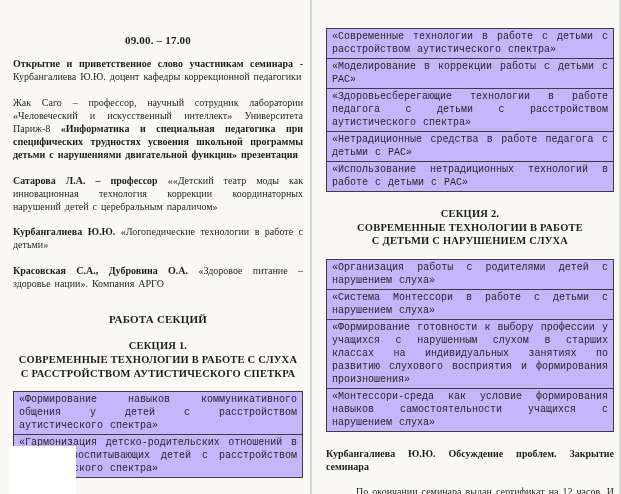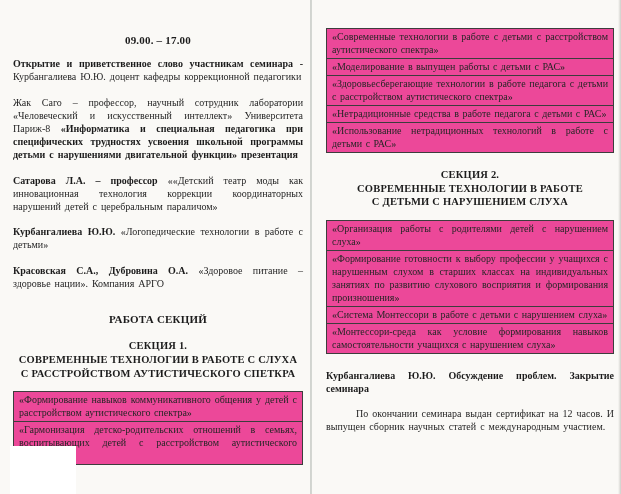--- a/index.html
+++ b/index.html
@@ -52,21 +52,22 @@
     line-height: 1.32;
     margin-bottom: 12px;
     word-spacing: 1.5px;
   }
   .mid-hdr { font-size: 11px; margin: 22px 0 13px; }
   .sec-hdr { font-size: 10.5px; margin-bottom: 11px; }
   .topics {
     border: 1px solid #3d3d3d;
     font-size: 10px;
     line-height: 1.3;
-    background: #ec4899;
+    background: #c4b5fd;
+    font-family: Liberation Mono, monospace;
   }
   .topics .trow {
     padding: 1px 5px 2px;
     text-align: justify;
     word-spacing: 1px;
   }
   .topics .trow + .trow { border-top: 1px solid #3d3d3d; }
   .t1 { margin-bottom: 15px; }
   .t2 { margin-bottom: 15px; }
   .closing-para { }
@@ -98,36 +99,36 @@
         <div class="trow">«Формирование навыков коммуникативного общения у детей с расстройством аутистического спектра»</div>
         <div class="trow">«Гармонизация детско-родительских отношений в семьях, воспитывающих детей с расстройством аутистического спектра»</div>
       </div>
   </div>
 
   <div class="fold-divider"></div>
 
   <div class="page page-right">
     <div class="topics t1">
         <div class="trow">«Современные технологии в работе с детьми с расстройством аутистического спектра»</div>
-        <div class="trow">«Моделирование в выпущен работы с детьми с РАС»</div>
+        <div class="trow">«Моделирование в коррекции работы с детьми с РАС»</div>
         <div class="trow">«Здоровьесберегающие технологии в работе педагога с детьми с расстройством аутистического спектра»</div>
         <div class="trow">«Нетрадиционные средства в работе педагога с детьми с РАС»</div>
         <div class="trow">«Использование нетрадиционных технологий в работе с детьми с РАС»</div>
       </div>
 
     <div class="c hdr sec-hdr">
       <div>СЕКЦИЯ 2.</div>
       <div>СОВРЕМЕННЫЕ ТЕХНОЛОГИИ В РАБОТЕ</div>
       <div>С ДЕТЬМИ С НАРУШЕНИЕМ СЛУХА</div>
     </div>
 
     <div class="topics t2">
         <div class="trow">«Организация работы с родителями детей с нарушением слуха»</div>
+        <div class="trow">«Система Монтессори в работе с детьми с нарушением слуха»</div>
         <div class="trow">«Формирование готовности к выбору профессии у учащихся с нарушенным слухом в старших классах на индивидуальных занятиях по развитию слухового восприятия и формирования произношения»</div>
-        <div class="trow">«Система Монтессори в работе с детьми с нарушением слуха»</div>
         <div class="trow">«Монтессори-среда как условие формирования навыков самостоятельности учащихся с нарушением слуха»</div>
       </div>
 
     <p class="para j bold closing-para">Курбангалиева Ю.Ю. Обсуждение проблем. Закрытие семинара</p>
 
     <p class="para j indent-para">По окончании семинара выдан сертификат на 12 часов. И выпущен сборник научных статей с международным участием.</p>
 
   </div>
 
   <div class="white-patch"></div>

